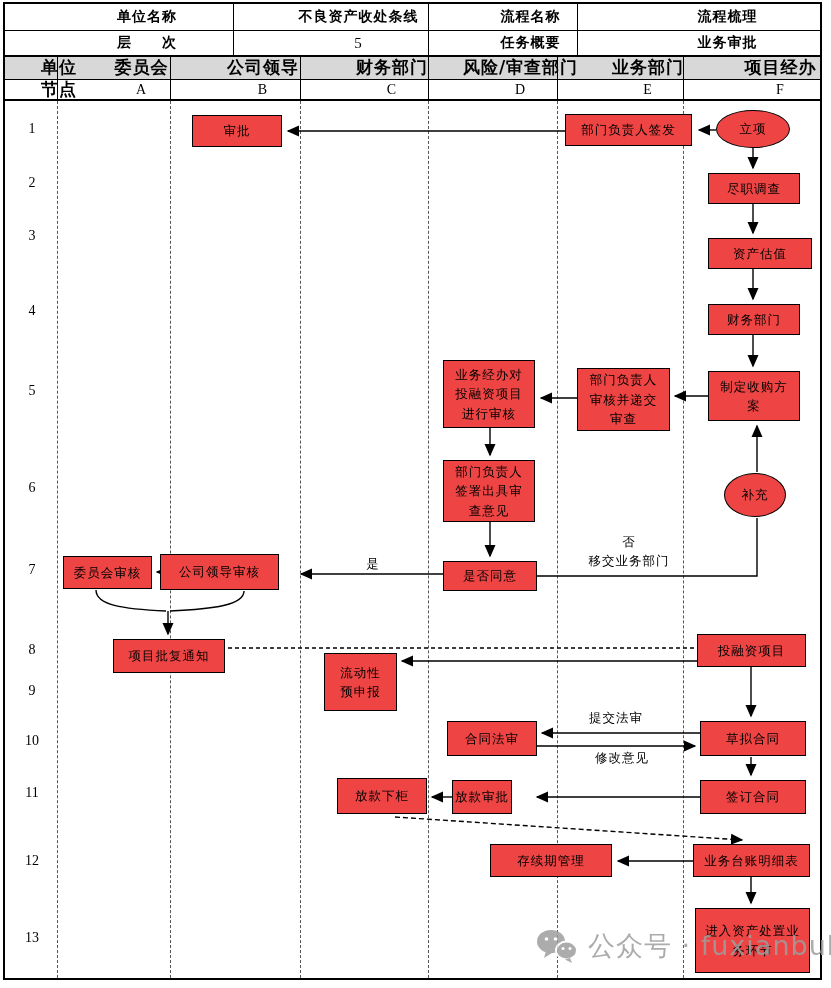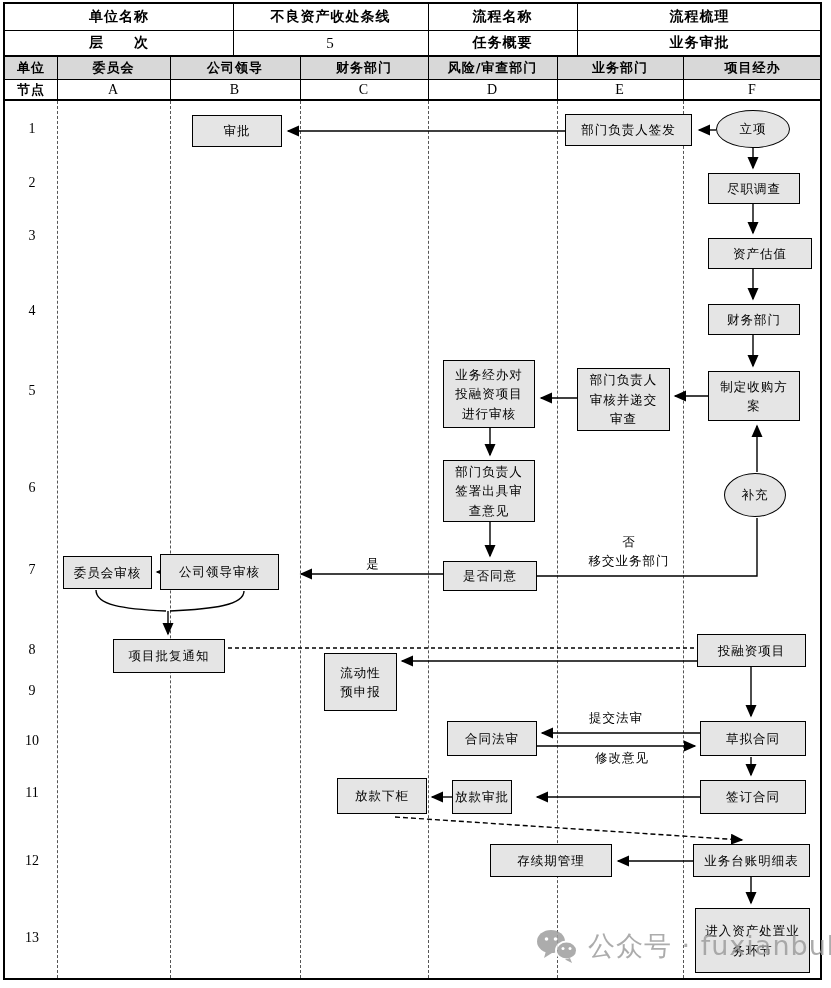--- a/index.html
+++ b/index.html
@@ -1,29 +1,29 @@
 <!DOCTYPE html>
 <html><head>
 <meta charset="utf-8">
 <style>
   html,body{margin:0;padding:0;background:#fff;}
   .page{position:relative;width:831px;height:988px;background:#fff;overflow:hidden;
         font-family:"DejaVu Sans",sans-serif;color:#000;}
   .frame{position:absolute;left:3px;top:2px;width:815px;height:974px;border:2px solid #000;}
   .cell{position:absolute;display:flex;align-items:center;justify-content:center;
-        text-align:right;font-size:14px;font-weight:bold;letter-spacing:1px;}
-  .lanehead{font-size:13px;}
+        text-align:right;font-size:14px;font-weight:bold;letter-spacing:1px;padding-left:28px;}
+  .lanehead{font-size:17px;}
   .grayband{position:absolute;left:5px;top:56px;width:817px;height:23px;background:#d8d8d8;}
   .hline{position:absolute;background:#000;}
   .vline{position:absolute;background:#000;}
   .dashline{position:absolute;border-left:1px dashed #555;width:0;}
   .serif{font-family:"Liberation Serif","DejaVu Serif",serif;font-weight:normal;}
   .rownum{position:absolute;width:54px;left:5px;text-align:center;
           font-family:"Liberation Serif","DejaVu Serif",serif;font-size:14px;}
-  .node{position:absolute;box-sizing:border-box;border:1.6px solid #000;background:#e5e5e5;
+  .node{position:absolute;box-sizing:border-box;border:1.6px solid #000;background:#ef4444;
         display:flex;align-items:center;justify-content:center;text-align:center;
         font-size:12.5px;line-height:1.55;letter-spacing:1px;white-space:pre-line;z-index:10;}
   .oval{border-radius:50%;}
   .flabel{position:absolute;font-size:12.5px;letter-spacing:1px;text-align:center;z-index:11;}
   .arrows{position:absolute;left:0;top:0;z-index:5;}
   .watermark{position:absolute;left:536px;top:928px;display:flex;align-items:center;gap:10px;
              z-index:50;color:#9e9e9e;opacity:.85;}
   .watermark .wtext{font-size:27px;letter-spacing:1px;white-space:nowrap;}
 </style>
 </head>

